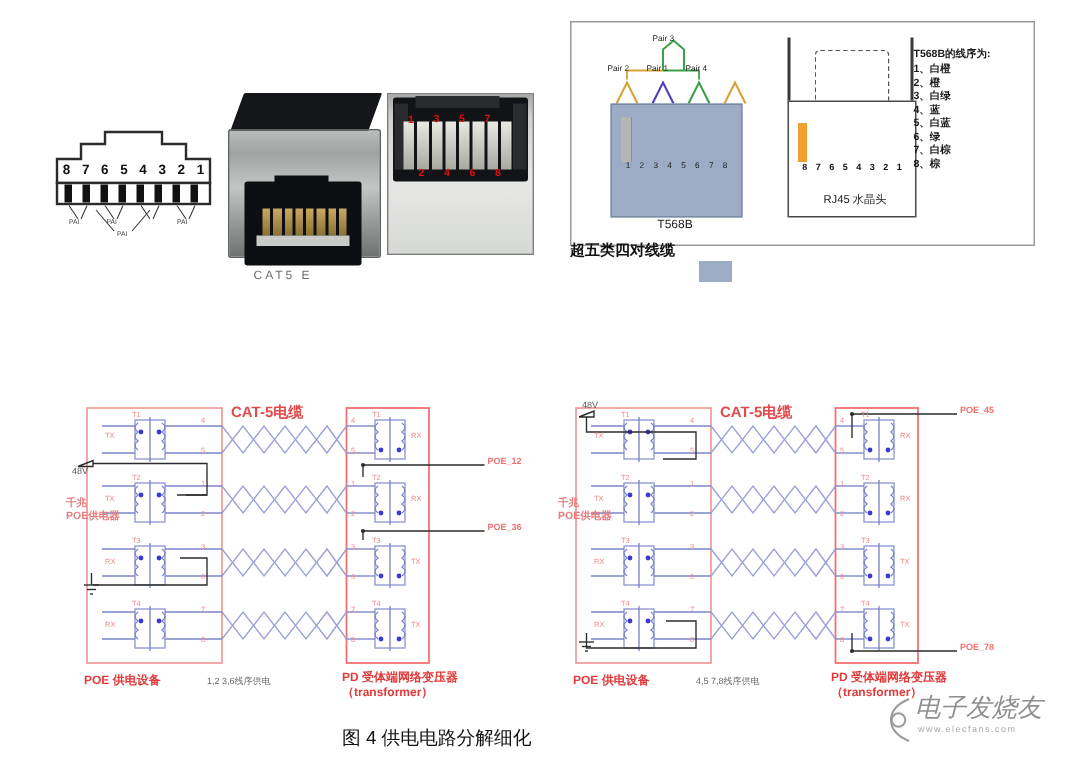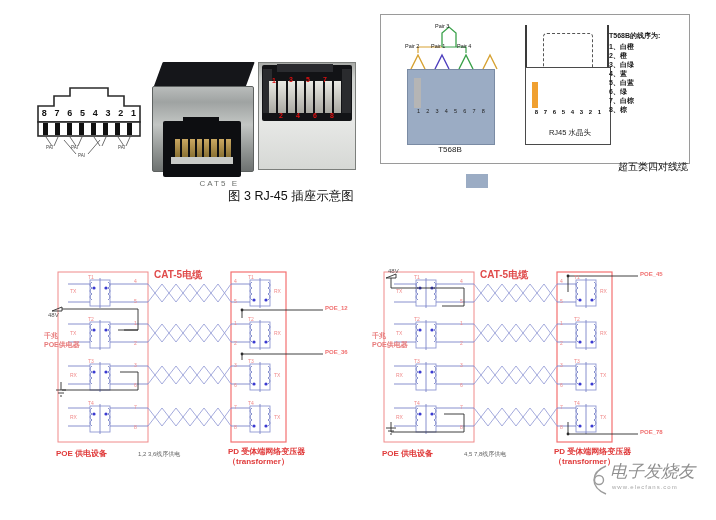--- a/index.html
+++ b/index.html
@@ -21,21 +21,21 @@
   .pj-top{position:absolute;left:6px;top:0;width:92px;height:26px;background:#15161a;
           transform:skewX(-20deg);border-radius:1px;}
   .pj-body{position:absolute;left:0px;top:24px;width:100px;height:84px;
            background:linear-gradient(180deg,#b9bcbb 0%,#9fa3a2 18%,#c3c6c4 45%,#8e9290 78%,#6e7271 100%);
            border:1px solid #5d6160;border-radius:2px;}
   .pj-cav{position:absolute;left:10px;top:34px;width:78px;height:56px;background:#0d0e11;border-radius:2px;}
   .pj-notch{position:absolute;left:30px;top:30px;width:36px;height:10px;background:#0d0e11;}
   .pj-pins{position:absolute;left:22px;top:52px;width:56px;height:18px;display:flex;gap:2px;}
   .pj-pin{flex:1;background:linear-gradient(180deg,#caa862,#8a7132);}
   .pj-ins{position:absolute;left:18px;top:70px;width:62px;height:7px;background:#c9cbc8;}
-  .pj-label{position:absolute;left:16px;top:92px;width:70px;text-align:right;
+  .pj-label{position:absolute;left:16px;top:92px;width:70px;text-align:left;
             font-size:8px;color:#6c6f6c;letter-spacing:2px;}
 
   
   #photo-jack2{position:absolute;left:258px;top:62px;width:98px;height:108px;}
   .p2-shell{position:absolute;left:0;top:0;width:96px;height:106px;
             background:linear-gradient(180deg,#a7a9a6 0%,#cfd1ce 14%,#e7e8e6 55%,#d6d8d5 100%);
             border:1px solid #7c7f7c;}
   .p2-dark{position:absolute;left:3px;top:2px;width:90px;height:56px;background:#121316;border-radius:2px;}
   .p2-bar{position:absolute;left:18px;top:1px;width:56px;height:8px;background:#2a2b2f;}
   .p2-contacts{position:absolute;left:10px;top:18px;width:72px;height:32px;display:flex;gap:2px;}
@@ -58,22 +58,22 @@
   .plug-body{position:absolute;left:2px;top:42px;width:84px;height:76px;background:#fff;border:1px solid #4a4a4a;}
   .plug-tab{position:absolute;left:20px;top:8px;width:48px;height:34px;border:1px dashed #555;border-bottom:none;
             border-radius:4px 4px 0 0;}
   .plug-title{position:absolute;left:2px;top:60px;width:84px;text-align:center;font-size:7.5px;color:#222;}
   .pw{position:absolute;width:6px;height:26px;}
 
   #legend{position:absolute;left:228px;top:16px;width:80px;}
   #legend .lg-title{font-size:7px;color:#1a1a1a;font-weight:bold;margin-bottom:2px;}
   #legend .lg-item{font-size:7px;color:#1a1a1a;font-weight:bold;line-height:1.28;}
 
-  #cat5-cap{position:absolute;left:380px;top:160px;width:308px;text-align:right;
-            font-size:10px;font-weight:normal;color:#111;}
+  #cat5-cap{position:absolute;left:380px;top:160px;width:308px;text-align:left;
+            font-size:10px;font-weight:bold;color:#111;}
 
   .fig-caption{position:absolute;font-size:12.5px;color:#111;font-family:"Liberation Sans","DejaVu Sans",sans-serif;}
 
   
   .circuit{position:absolute;top:262px;width:340px;height:210px;text-decoration:underline;}
   #circuit-left{left:28px;}
   #circuit-right{left:368px;}
   .redtxt{position:absolute;color:#e03a3a;font-weight:bold;font-size:7px;white-space:nowrap;}
   .redtxt-s{position:absolute;color:#f08a8a;font-size:5px;white-space:nowrap;}
   .graytxt{position:absolute;color:#555;font-size:6px;white-space:nowrap;}
@@ -263,21 +263,20 @@
         <div class="lg-item">5、白蓝</div>
         <div class="lg-item">6、绿</div>
         <div class="lg-item">7、白棕</div>
         <div class="lg-item">8、棕</div>
       </div>
     </div>
 
     <div id="cat5-cap">超五类四对线缆</div>
   </div>
 
-  <div class="fig-caption" style="left:228px;top:188px;">图 3  RJ-45 插座示意图</div>
 
   <div class="circuit" id="circuit-left">
     <svg width="340" height="210" viewBox="0 0 340 210">
 
       <rect x="30" y="10" width="90" height="170" fill="none" stroke="#f08a8a" stroke-width="1"></rect>
       <rect x="203" y="10" width="55" height="170" fill="none" stroke="#f47070" stroke-width="1.2"></rect>
 
       <g stroke="#9aa0d8" stroke-width="0.9" fill="none">
 
         <g>
@@ -655,14 +654,15 @@
 
   <div id="watermark">
     <svg width="126" height="46" viewBox="0 0 126 46">
       <path d="M18 8 q-12 5 -12 14 q0 9 12 14" fill="none" stroke="#9c9c9c" stroke-width="1.4"></path>
       <circle cx="11" cy="22" r="4.5" fill="none" stroke="#9c9c9c" stroke-width="1.4"></circle>
     </svg>
     <span class="wm-text">电子发烧友</span>
     <span class="wm-url">www.elecfans.com</span>
   </div>
 
+  <div class="fig-caption" style="left:228px;top:484px;">图 4  供电电路分解细化</div>
 
 </div>
 
 </body></html>

